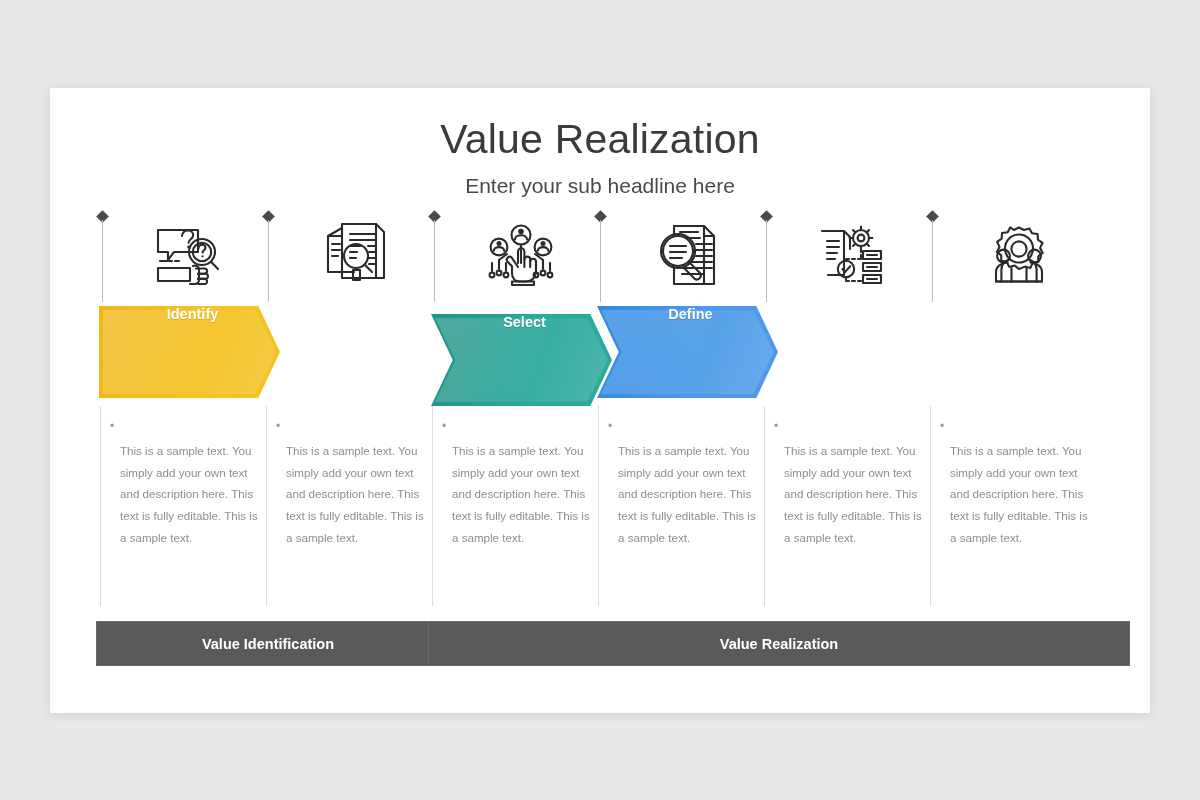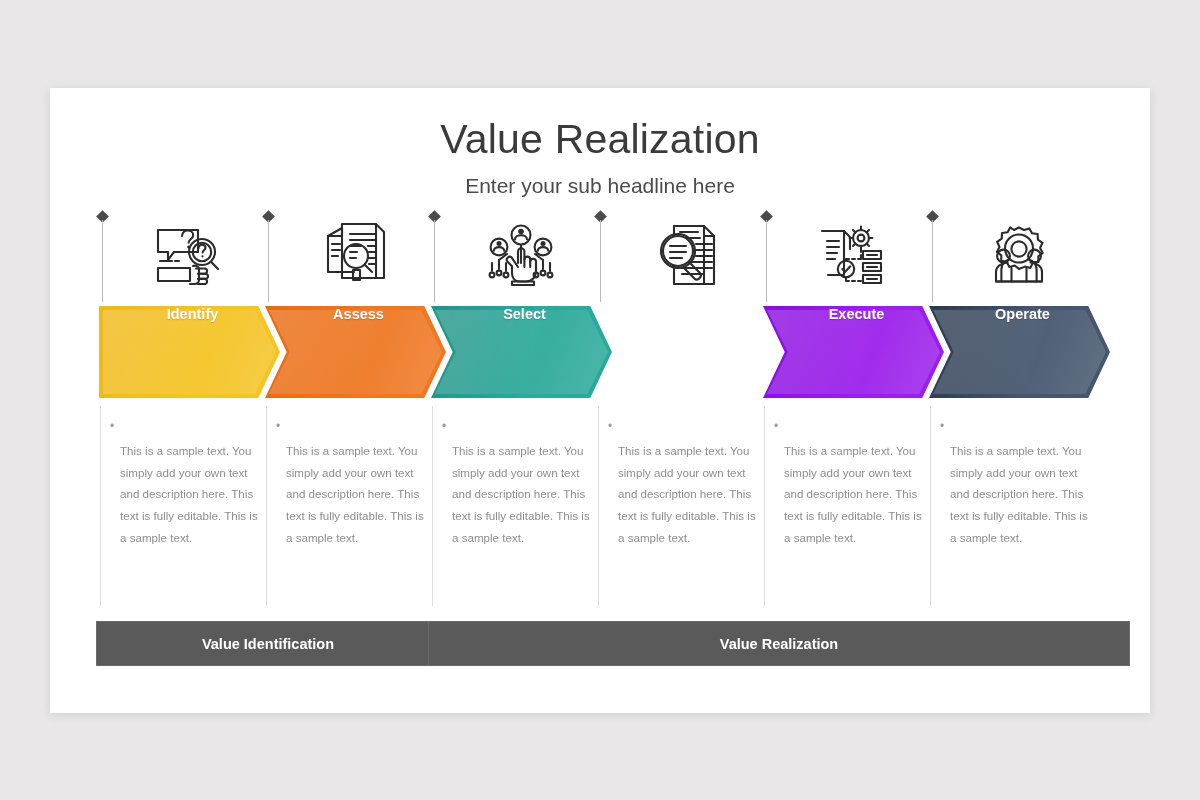--- a/index.html
+++ b/index.html
@@ -241,35 +241,27 @@
       <path fill="none" stroke="#2b2b2b" stroke-width="2.1" stroke-linecap="round" stroke-linejoin="round" d="M28.5 44v13.5M43.5 44v13.5"></path>
       <path fill="none" stroke="#2b2b2b" stroke-width="2.1" stroke-linecap="round" stroke-linejoin="round" d="M13 57.5h46"></path>
     </svg>
       </div>
     </div>
   <div id="chevron-band">
       <div class="chevron first" style="left: 49px; background: linear-gradient(100deg, rgb(240, 184, 24) 0%, rgb(245, 195, 36) 55%, rgb(245, 195, 36) 100%);">
         <div class="chevron-inner" style="background: linear-gradient(110deg, rgba(255, 255, 255, 0.2) 0%, rgba(255, 255, 255, 0.06) 60%, rgba(255, 255, 255, 0.16) 100%);"></div>
         <div class="chevron-label">Identify</div>
       </div>
-      <div class="chevron" style="left: 215px; background: linear-gradient(100deg, rgb(233, 106, 16) 0%, rgb(238, 119, 34) 55%, rgb(238, 119, 34) 100%);">
-        <div class="chevron-inner" style="background: linear-gradient(110deg, rgba(255, 255, 255, 0.2) 0%, rgba(255, 255, 255, 0.06) 60%, rgba(255, 255, 255, 0.16) 100%);"></div>
-        <div class="chevron-label">Assess</div>
-      </div>
-      <div class="chevron" style="left: 381px; background: linear-gradient(100deg, rgb(34, 147, 135) 0%, rgb(43, 169, 155) 55%, rgb(43, 169, 155) 100%);">
+      <div class="chevron" style="left: 381px; background: linear-gradient(100deg, rgb(34, 147, 135) 0%, rgb(43, 169, 155) 55%, rgb(43, 169, 155) 100%); margin-top: 8px;">
         <div class="chevron-inner" style="background: linear-gradient(110deg, rgba(255, 255, 255, 0.2) 0%, rgba(255, 255, 255, 0.06) 60%, rgba(255, 255, 255, 0.16) 100%);"></div>
         <div class="chevron-label">Select</div>
       </div>
-      <div class="chevron" style="left: 713px; background: linear-gradient(100deg, rgb(138, 12, 224) 0%, rgb(155, 31, 235) 55%, rgb(155, 31, 235) 100%);">
+      <div class="chevron" style="left: 547px; background: linear-gradient(100deg, rgb(47, 138, 228) 0%, rgb(77, 155, 232) 55%, rgb(77, 155, 232) 100%);">
         <div class="chevron-inner" style="background: linear-gradient(110deg, rgba(255, 255, 255, 0.2) 0%, rgba(255, 255, 255, 0.06) 60%, rgba(255, 255, 255, 0.16) 100%);"></div>
-        <div class="chevron-label">Execute</div>
-      </div>
-      <div class="chevron" style="left: 879px; background: linear-gradient(100deg, rgb(44, 58, 79) 0%, rgb(70, 86, 111) 55%, rgb(70, 86, 111) 100%);">
-        <div class="chevron-inner" style="background: linear-gradient(110deg, rgba(255, 255, 255, 0.2) 0%, rgba(255, 255, 255, 0.06) 60%, rgba(255, 255, 255, 0.16) 100%);"></div>
-        <div class="chevron-label">Operate</div>
+        <div class="chevron-label">Define</div>
       </div>
     </div>
   <div id="text-cols">
       <div class="text-col" style="left: 50px;">
         <div class="vdiv"></div>
         <div class="bullet-row">
           <div class="bullet-dot">•</div>
           <div class="bullet-text">This is a sample text. You simply add your own text and description here. This text is fully editable. This is a sample text.</div>
         </div>
       </div>

